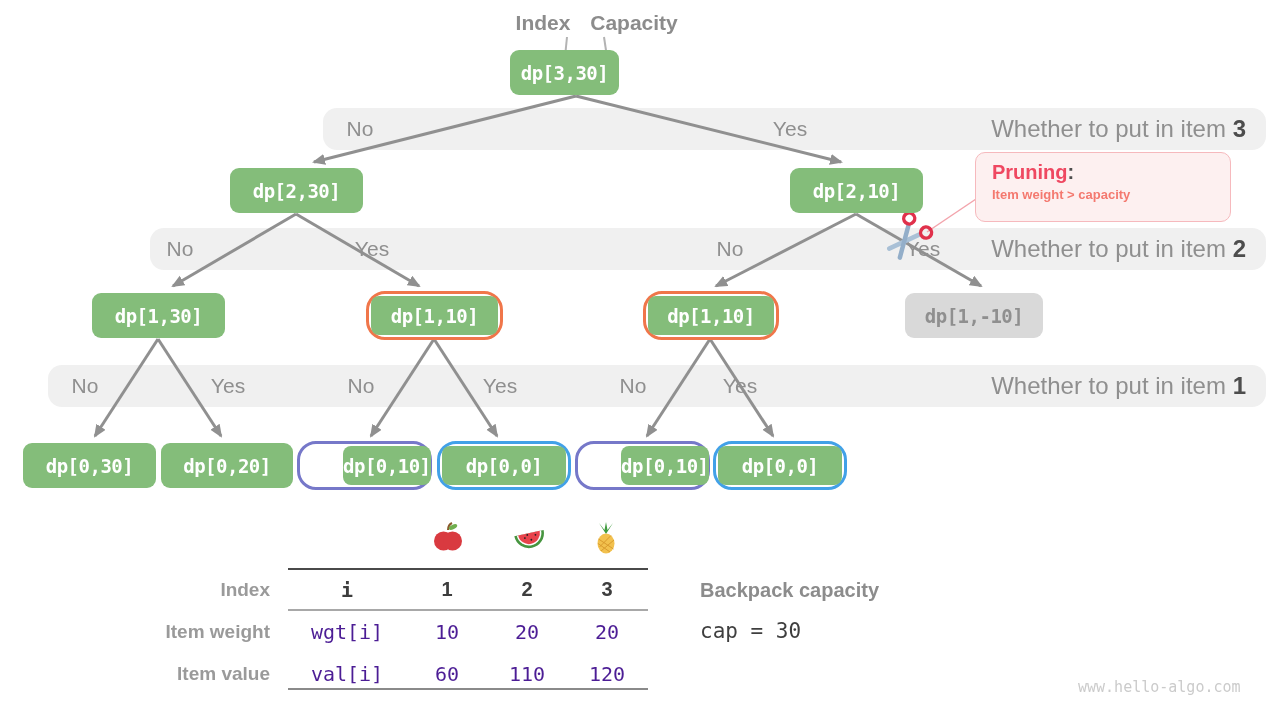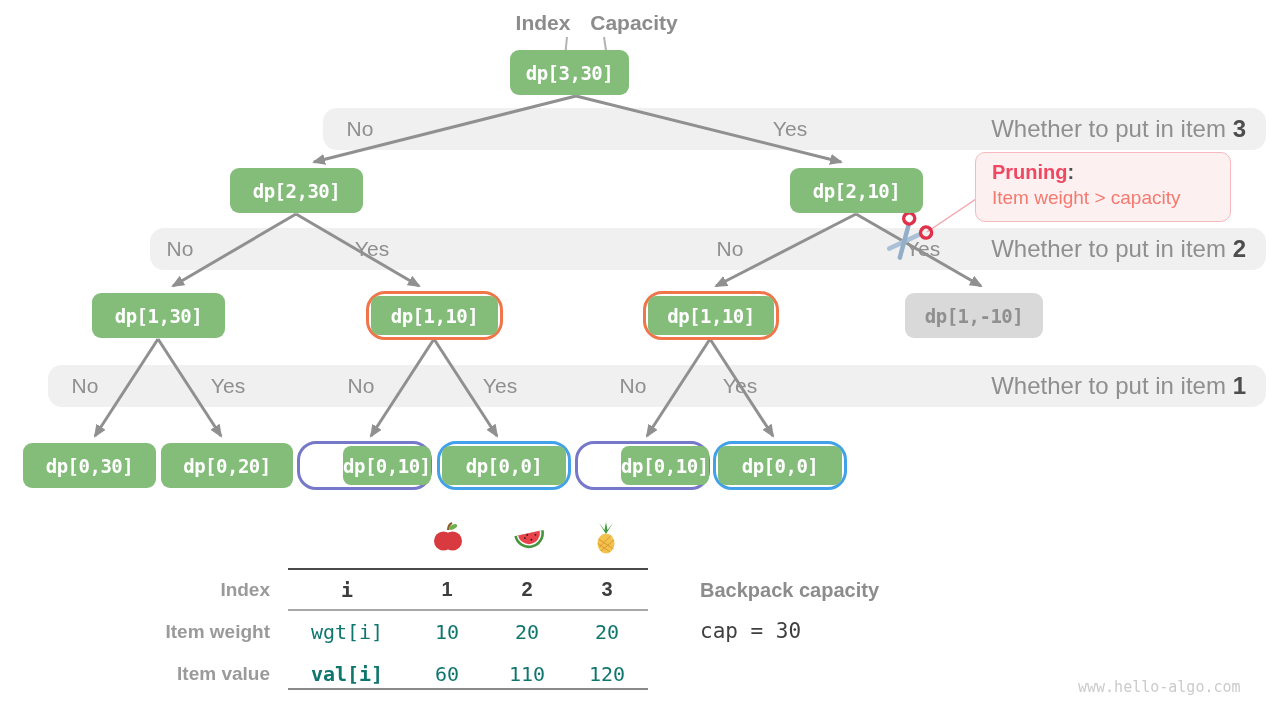--- a/index.html
+++ b/index.html
@@ -46,29 +46,29 @@
     color:#8c8c8c;z-index:3;white-space:nowrap;
   }
   
   .pruning-box{
     position:absolute;left:975px;top:152px;width:256px;height:70px;box-sizing:border-box;
     background:var(--pruning-bg);border:1.5px solid var(--pruning-border);border-radius:10px;
     padding:8px 0 0 16px;z-index:4;
   }
   .pruning-title{font-size:20px;font-weight:bold;color:var(--pruning-title);}
   .pruning-colon{font-size:20px;font-weight:bold;color:#4d4d4d;}
-  .pruning-body{font-size:19px;color:var(--pruning-body);margin-top:3px;}
+  .pruning-body{font-size:13px;color:var(--pruning-body);margin-top:3px;font-weight:bold;}
   
   .rule{position:absolute;z-index:2;}
   .row-label{
     position:absolute;left:80px;width:190px;text-align:right;
     font-size:19px;font-weight:bold;color:#9a9a9a;
   }
   .cell{
-    position:absolute;transform:translateX(-50%);font-size:20px;color:#0f766e;
+    position:absolute;transform:translateX(-50%);font-size:20px;color:#4c1d95;
     font-family:"DejaVu Sans Mono",monospace;white-space:nowrap;
   }
   .cell.hd{font-weight:bold;color:#3d3d3d;}
   .cell.hd-num{font-family:"Liberation Sans",sans-serif;font-weight:bold;}
   .fruit{position:absolute;width:34px;height:34px;z-index:3;}
   .cap-label{position:absolute;left:700px;top:579px;font-size:20px;font-weight:bold;color:#8c8c8c;}
   .cap-value{position:absolute;left:700px;top:619px;font-size:21px;color:#3f3f3f;font-family:"DejaVu Sans Mono",monospace;}
   .watermark{position:absolute;left:1078px;top:678px;font-size:15px;color:#cbcbcb;font-family:"DejaVu Sans Mono",monospace;}
   svg.overlay{position:absolute;left:0;top:0;z-index:2;pointer-events:none;}
 </style>
@@ -130,21 +130,21 @@
     <line x1="979" y1="197" x2="927" y2="232" stroke="#f3a4ac" stroke-width="1.5"></line>
 
     <g transform="translate(908,237) rotate(-50)">
       <line x1="-21" y1="-7" x2="9" y2="7" stroke="#a9c0d6" stroke-width="4.5" stroke-linecap="round"></line>
       <line x1="-21" y1="7" x2="9" y2="-7" stroke="#93aec9" stroke-width="4.5" stroke-linecap="round"></line>
       <circle cx="15" cy="-11" r="5.5" fill="none" stroke="#e0314b" stroke-width="3.5"></circle>
       <circle cx="15" cy="11" r="5.5" fill="none" stroke="#e0314b" stroke-width="3.5"></circle>
     </g>
   </svg>
 
-  <div class="node" style="left:510px;top:50px;width:119px;">dp[3,30]</div>
+  <div class="node" style="left:510px;top:50px;width:109px;">dp[3,30]</div>
   <div class="node" style="left:230px;top:168px;width:133px;">dp[2,30]</div>
   <div class="node" style="left:790px;top:168px;width:133px;text-align:right;">dp[2,10]</div>
   <div class="node" style="left:92px;top:293px;width:133px;">dp[1,30]</div>
   <div class="bordered" style="left:366px;top:291px;width:137px;">
     <div class="inner">dp[1,10]</div>
   </div>
   <div class="bordered" style="left:643px;top:291px;width:136px;">
     <div class="inner">dp[1,10]</div>
   </div>
   <div class="node gray" style="left:905px;top:293px;width:138px;">dp[1,-10]</div>
@@ -210,21 +210,21 @@
   <span class="cell hd" style="left:347px;top:578px;">i</span>
   <span class="cell hd hd-num" style="left:447px;top:578px;">1</span>
   <span class="cell hd hd-num" style="left:527px;top:578px;">2</span>
   <span class="cell hd hd-num" style="left:607px;top:578px;">3</span>
 
   <span class="cell" style="left:347px;top:620px;">wgt[i]</span>
   <span class="cell" style="left:447px;top:620px;">10</span>
   <span class="cell" style="left:527px;top:620px;">20</span>
   <span class="cell" style="left:607px;top:620px;">20</span>
 
-  <span class="cell" style="left:347px;top:662px;font-weight:bold;">val[i]</span>
+  <span class="cell" style="left:347px;top:662px;">val[i]</span>
   <span class="cell" style="left:447px;top:662px;">60</span>
   <span class="cell" style="left:527px;top:662px;">110</span>
   <span class="cell" style="left:607px;top:662px;">120</span>
 
   <div class="cap-label">Backpack capacity</div>
   <div class="cap-value">cap = 30</div>
 
   <div class="watermark">www.hello-algo.com</div>
 </div>
 

